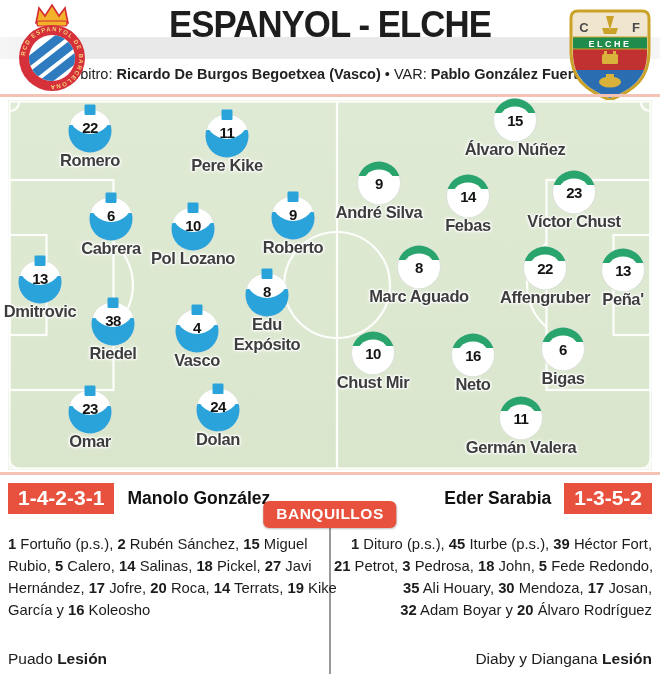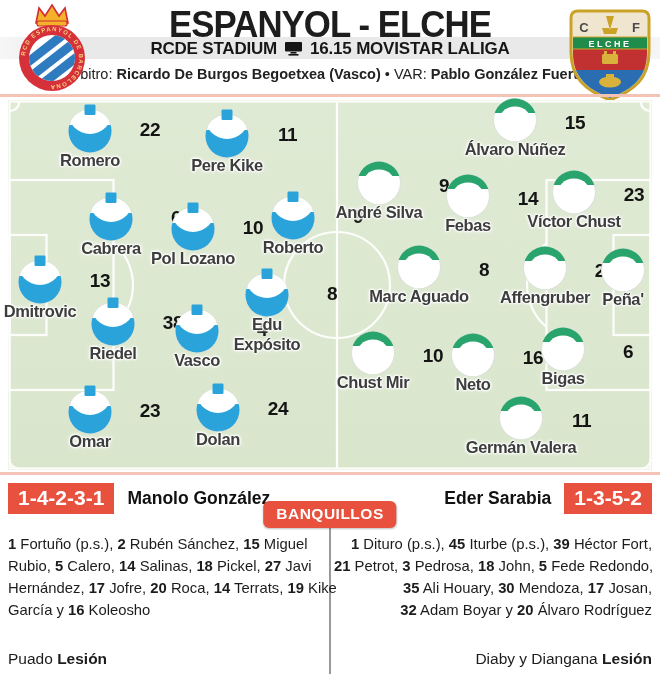--- a/index.html
+++ b/index.html
@@ -24,22 +24,22 @@
   .crest-elc{left:566px;top:6px;}
 
   
   .pinkline{position:absolute;left:0;width:660px;height:3px;background:#f5c3b5;}
   #pitch{position:absolute;left:8px;top:100px;width:644px;height:370px;
          background:linear-gradient(180deg,#dfead4,#d9e6cc);}
   #pitch-lines{position:absolute;left:0;top:0;}
   .players-layer{position:absolute;inset:0;}
   .player{position:absolute;width:140px;text-align:center;}
   .player .jersey{display:block;margin:0 auto;}
-  .pnum{position:absolute;left:0;width:140px;text-align:right;
-        font-size:19px;font-weight:800;color:#141414;letter-spacing:-.5px;}
+  .pnum{position:absolute;left:0;width:140px;text-align:center;
+        font-size:15px;font-weight:800;color:#141414;letter-spacing:-.5px;}
   .esp .pnum{top:15px;}
   .elc .pnum{top:19px;}
   .pname{margin-top:-3px;font-size:16.5px;font-weight:600;color:#3d3d3d;
          letter-spacing:-.4px;line-height:1.2;white-space:pre-line;
          text-shadow:-1px 0 2px #fff,1px 0 2px #fff,0 -1px 2px #fff,0 1px 2px #fff,0 0 5px #fff;}
 
   
   .badge{background:#e8513d;color:#fff;font-weight:800;}
   .formrow{position:absolute;top:482px;left:8px;width:644px;height:33px;
            display:flex;align-items:center;}
@@ -80,29 +80,20 @@
       </clipPath>
     <path id="espRing" d="M46,57 m-27,0 a27,27 0 1,1 54,0 a27,27 0 1,1 -54,0"></path>
   </defs>
 </svg>
 
 <div id="page">
 
   <div class="grayband"></div>
   <div class="title">ESPANYOL - ELCHE</div>
 
-  <div class="subheader">
-    <span>RCDE STADIUM</span>
-    <svg width="19" height="15" viewBox="0 0 19 15">
-      <rect x="1" y="1" width="17" height="9.5" rx="1" fill="#161616"></rect>
-      <rect x="6.5" y="11" width="6" height="1.6" fill="#161616"></rect>
-      <rect x="4.5" y="13" width="10" height="1.6" fill="#161616"></rect>
-    </svg>
-    <span>16.15 MOVISTAR LALIGA</span>
-  </div>
 
   <div class="refline">Árbitro: <b>Ricardo De Burgos Begoetxea (Vasco)</b> • VAR: <b>Pablo González Fuertes</b></div>
 
   <svg class="crest crest-esp" width="94" height="97" viewBox="0 0 94 97" role="img" aria-label="RCD Espanyol crest">
     <path d="M30,22 L33,7 L39,15 L46,4 L53,15 L59,7 L62,22 Z" fill="#f3b229" stroke="#d42c35" stroke-width="1.6"></path>
     <rect x="31" y="20" width="30" height="5" rx="2" fill="#f3b229" stroke="#d42c35" stroke-width="1.2"></rect>
     <circle cx="46" cy="57" r="33" fill="#d6303a"></circle>
     <circle cx="46" cy="57" r="23" fill="#ffffff"></circle>
     <g clip-path="url(#espInner)">
       <g transform="rotate(-38 46 57)">

